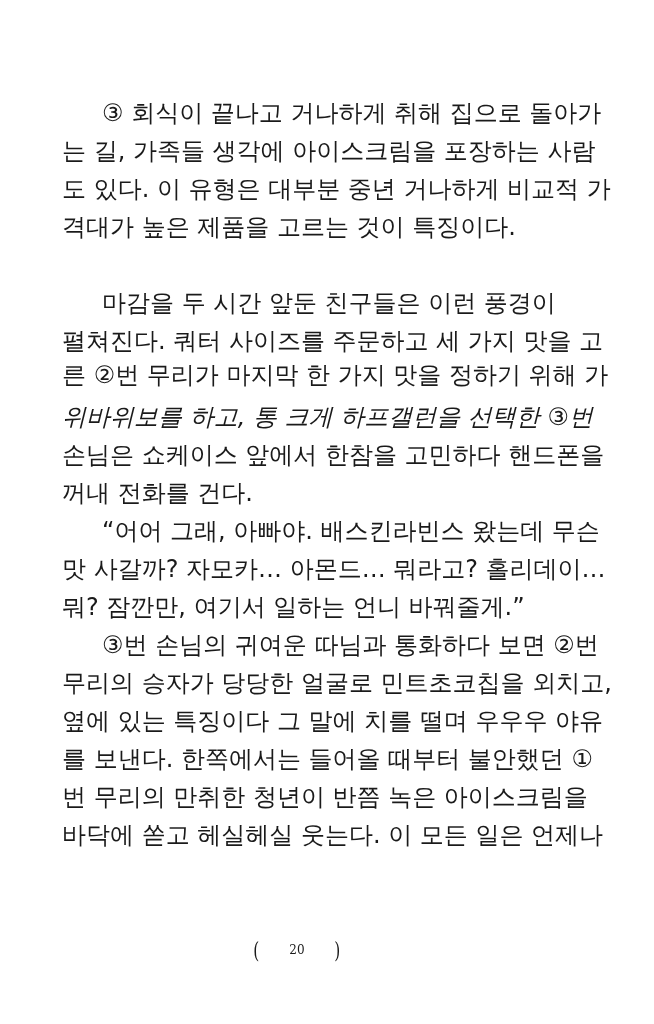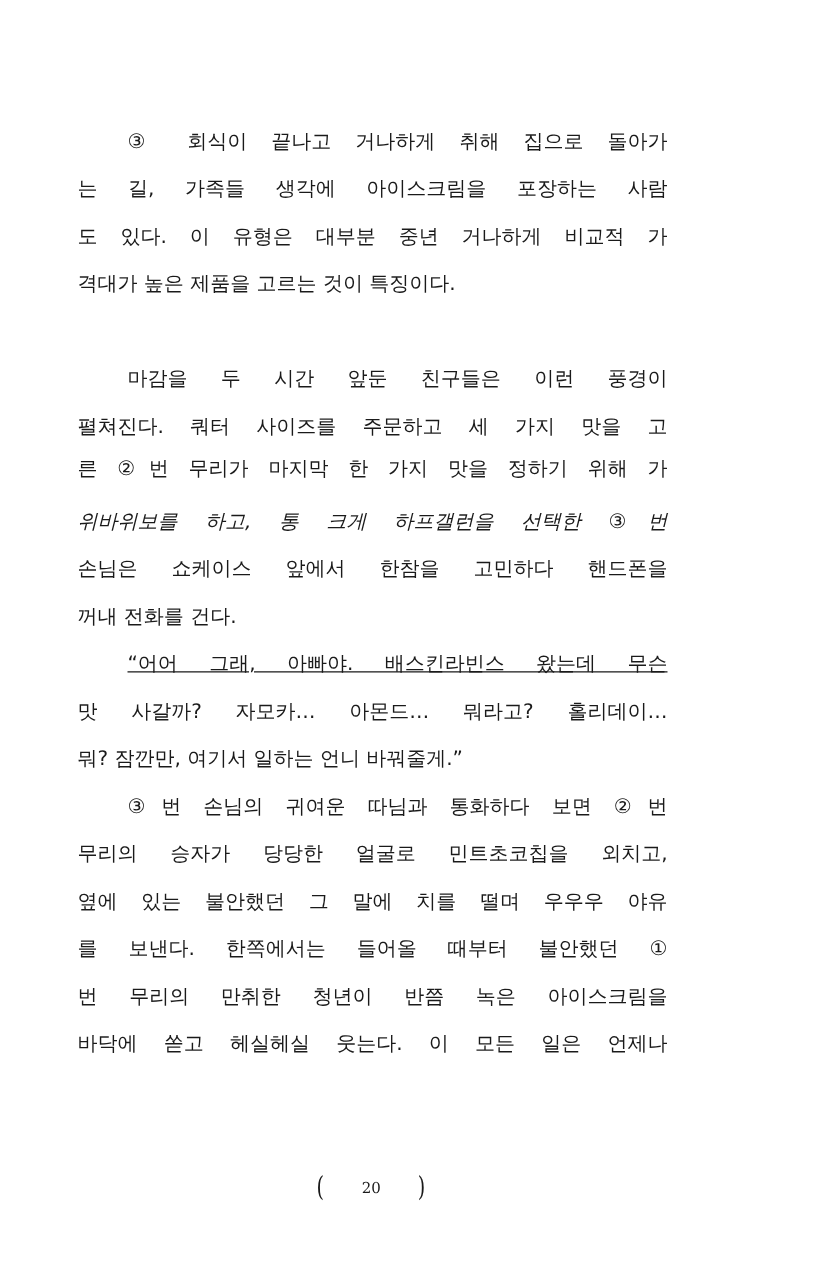--- a/index.html
+++ b/index.html
@@ -25,21 +25,21 @@
       position: absolute;
       left: 62px;
       width: 472px;
     }
     .line {
       position: absolute;
       left: 0;
       width: 472px;
       height: 38px;
       line-height: 38px;
-      font-size: 16px;
+      font-size: 24px;
       white-space: nowrap;
       text-align: justify;
       text-align-last: justify;
       letter-spacing: 0px;
     }
     .line.indent {
       padding-left: 40px;
       width: 432px;
     }
     .line.last {
@@ -82,29 +82,29 @@
   <div class="text-block" style="top:284px;">
     <div class="line indent" style="top:0px;">마감을 두 시간 앞둔 친구들은 이런 풍경이</div>
     <div class="line" style="top:38px;">펼쳐진다. 쿼터 사이즈를 주문하고 세 가지 맛을 고</div>
     <div class="line" style="top:72px;">른 ②번 무리가 마지막 한 가지 맛을 정하기 위해 가</div>
     <div class="line" style="top:114px;font-style:italic;">위바위보를 하고, 통 크게 하프갤런을 선택한 ③번</div>
     <div class="line" style="top:152px;">손님은 쇼케이스 앞에서 한참을 고민하다 핸드폰을</div>
     <div class="line last" style="top:190px;">꺼내 전화를 건다.</div>
   </div>
 
   <div class="text-block" style="top:512px;">
-    <div class="line indent" style="top:0px;text-decoration:underline;">“어어 그래, 아빠야. 배스킨라빈스 왔는데 무슨</div>
+    <div class="line indent" style="top:0px;">“어어 그래, 아빠야. 배스킨라빈스 왔는데 무슨</div>
     <div class="line" style="top:38px;">맛 사갈까? 자모카… 아몬드… 뭐라고? 홀리데이…</div>
     <div class="line last" style="top:76px;">뭐? 잠깐만, 여기서 일하는 언니 바꿔줄게.”</div>
   </div>
 
   <div class="text-block" style="top:626px;">
     <div class="line indent" style="top:0px;">③번 손님의 귀여운 따님과 통화하다 보면 ②번</div>
     <div class="line" style="top:38px;">무리의 승자가 당당한 얼굴로 민트초코칩을 외치고,</div>
-    <div class="line" style="top:76px;">옆에 있는 불안했던 그 말에 치를 떨며 우우우 야유</div>
+    <div class="line" style="top:76px;">옆에 있는 특징이다 그 말에 치를 떨며 우우우 야유</div>
     <div class="line" style="top:114px;">를 보낸다. 한쪽에서는 들어올 때부터 불안했던 ①</div>
     <div class="line" style="top:152px;">번 무리의 만취한 청년이 반쯤 녹은 아이스크림을</div>
     <div class="line" style="top:190px;">바닥에 쏟고 헤실헤실 웃는다. 이 모든 일은 언제나</div>
   </div>
 
   <div class="page-number">
     <span class="paren">(</span>
     <span class="num">20</span>
     <span class="paren">)</span>
   </div>

